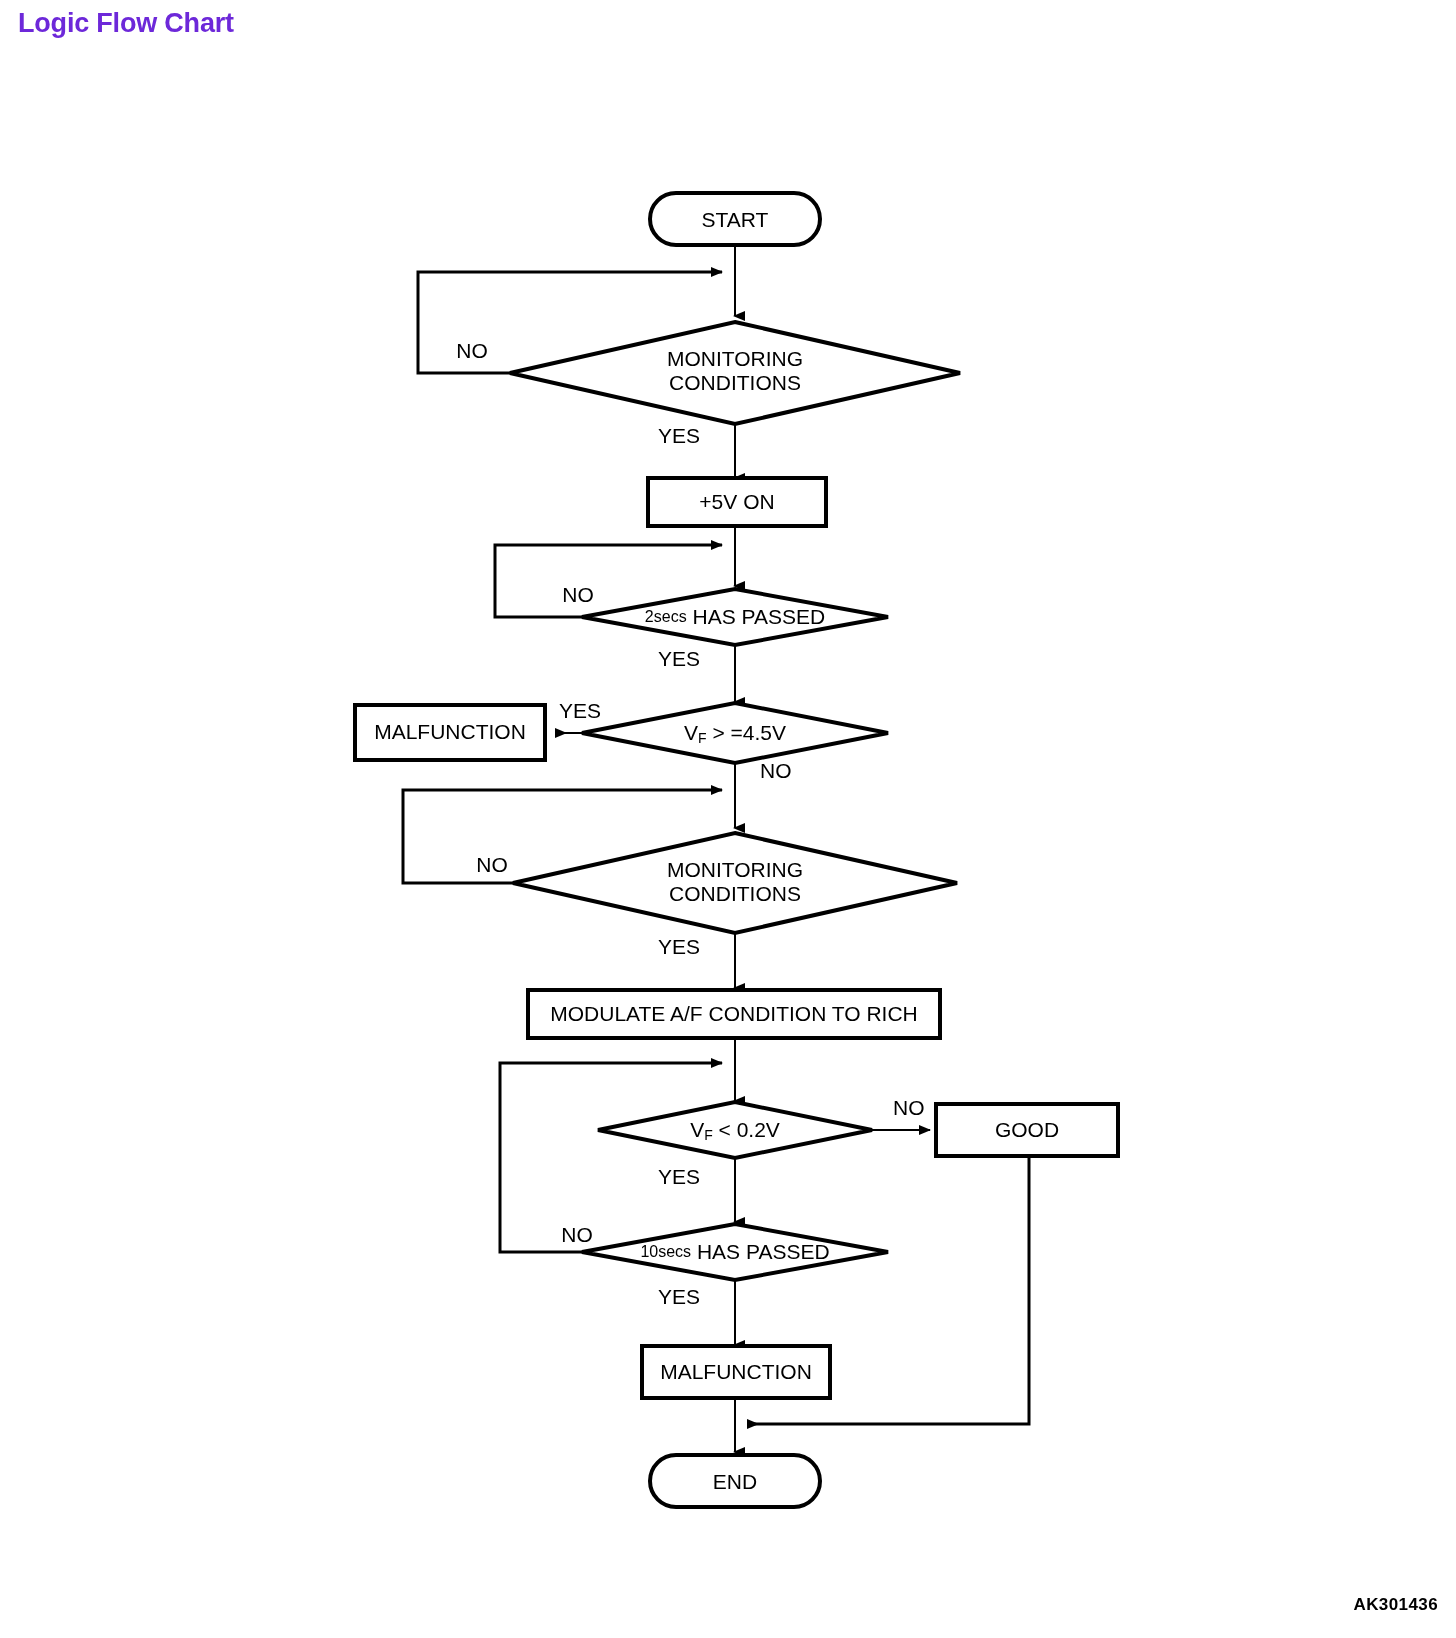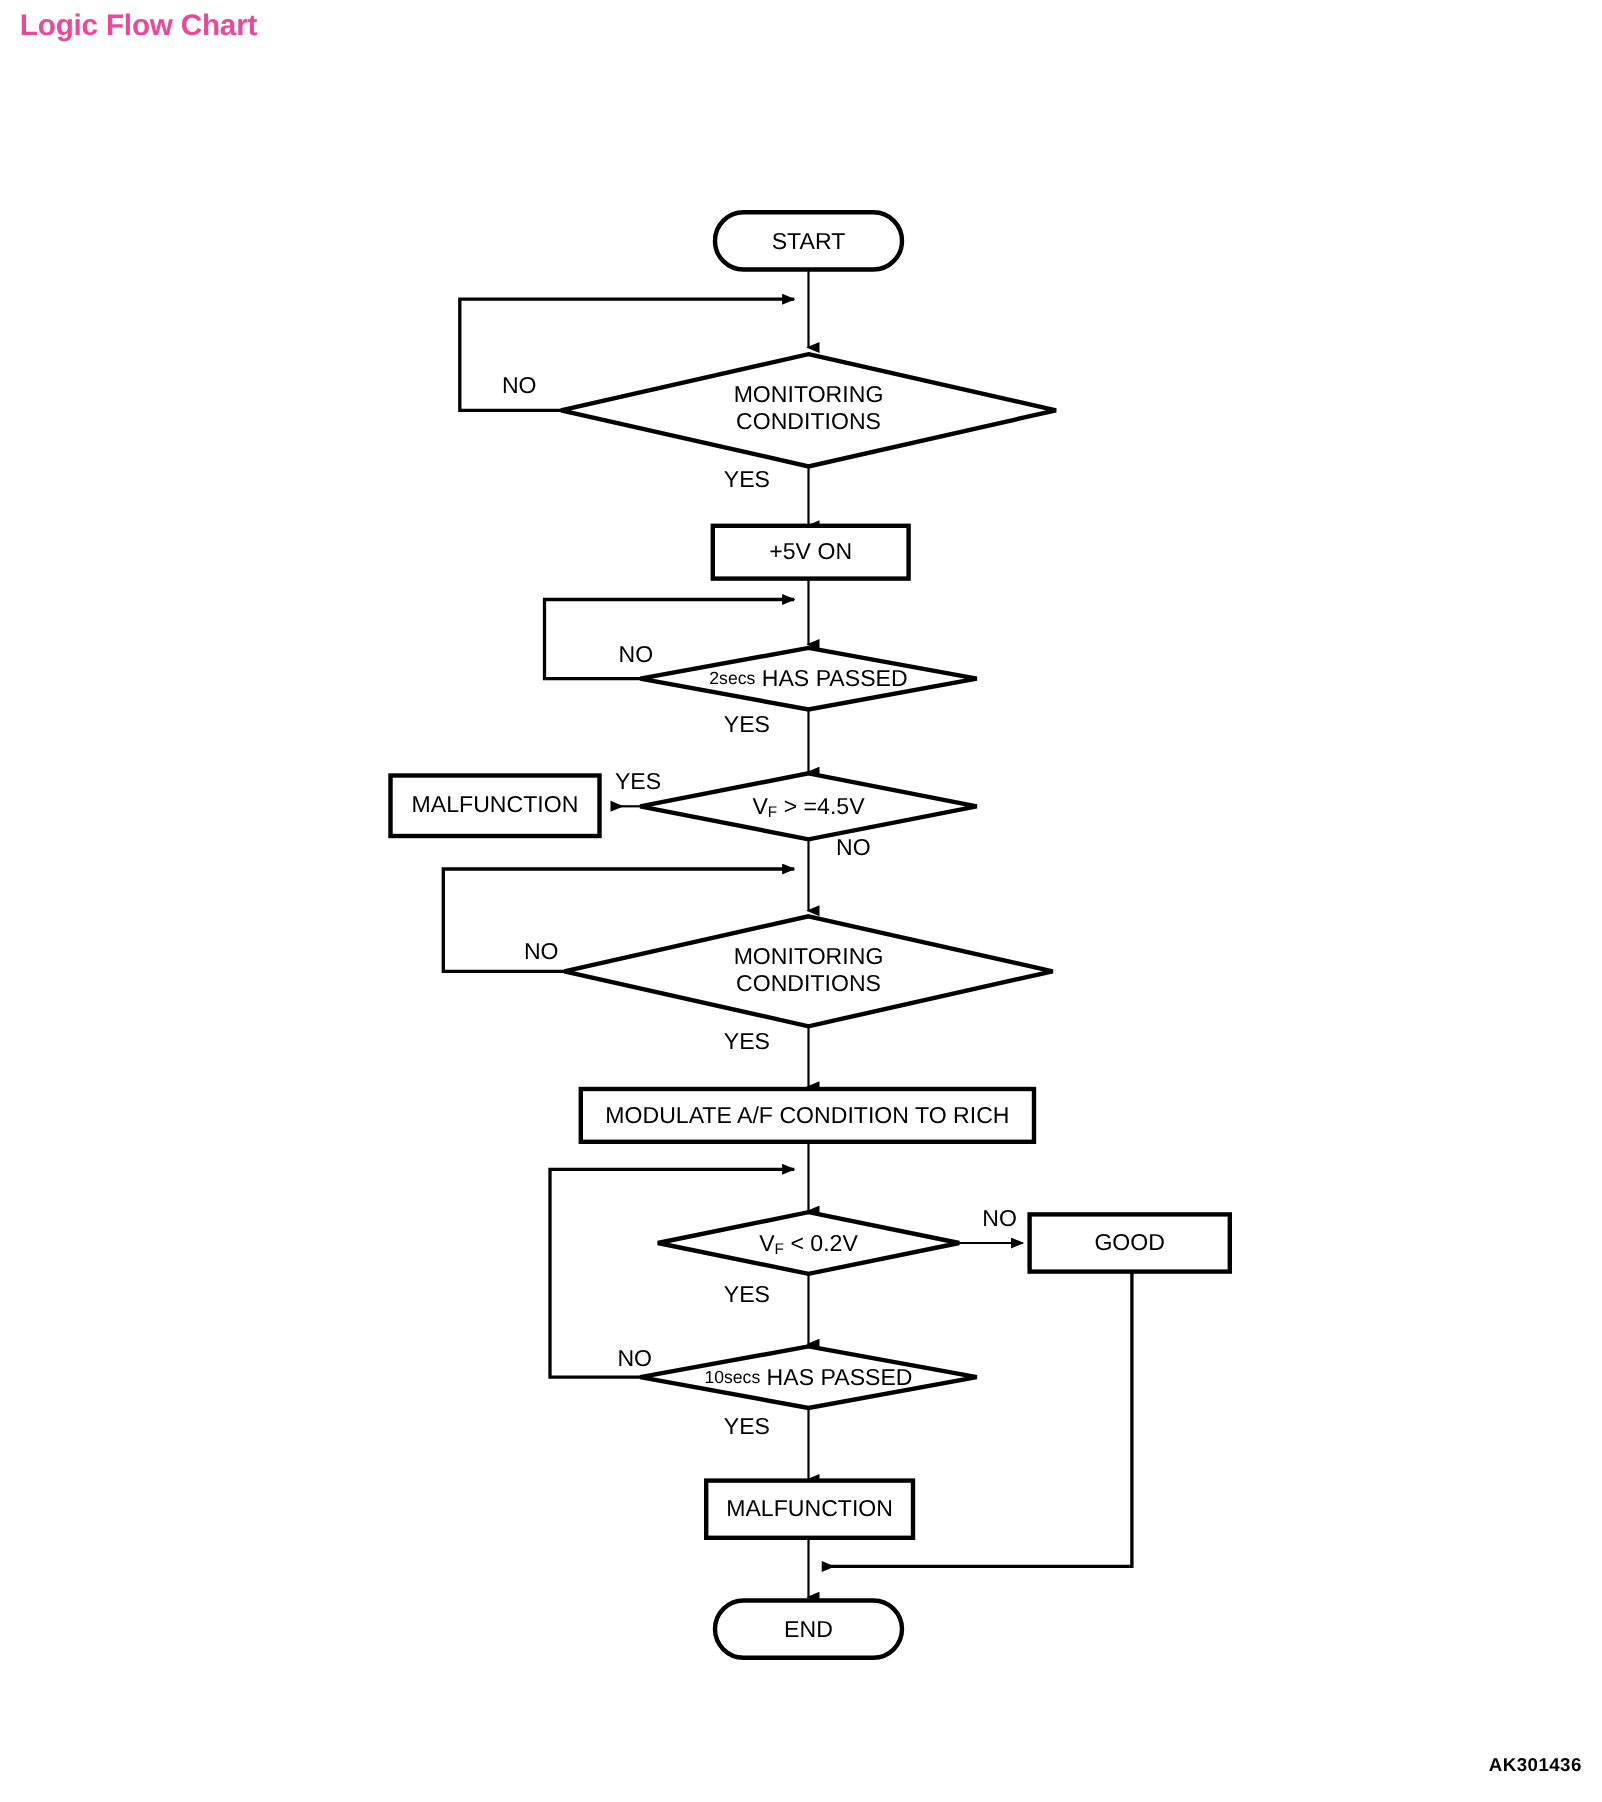--- a/index.html
+++ b/index.html
@@ -15,21 +15,21 @@
     position: relative;
     overflow: hidden;
   }
   #page-title {
     position: absolute;
     left: 18px;
     top: 8px;
     font-size: 27px;
     font-weight: bold;
     letter-spacing: -0.2px;
-    color: #ec4899;
+    color: #6d28d9;
   }
   #ref-code {
     position: absolute;
     right: 18px;
     top: 1595px;
     font-size: 17px;
     font-weight: bold;
     letter-spacing: 0.4px;
     color: #000;
   }

